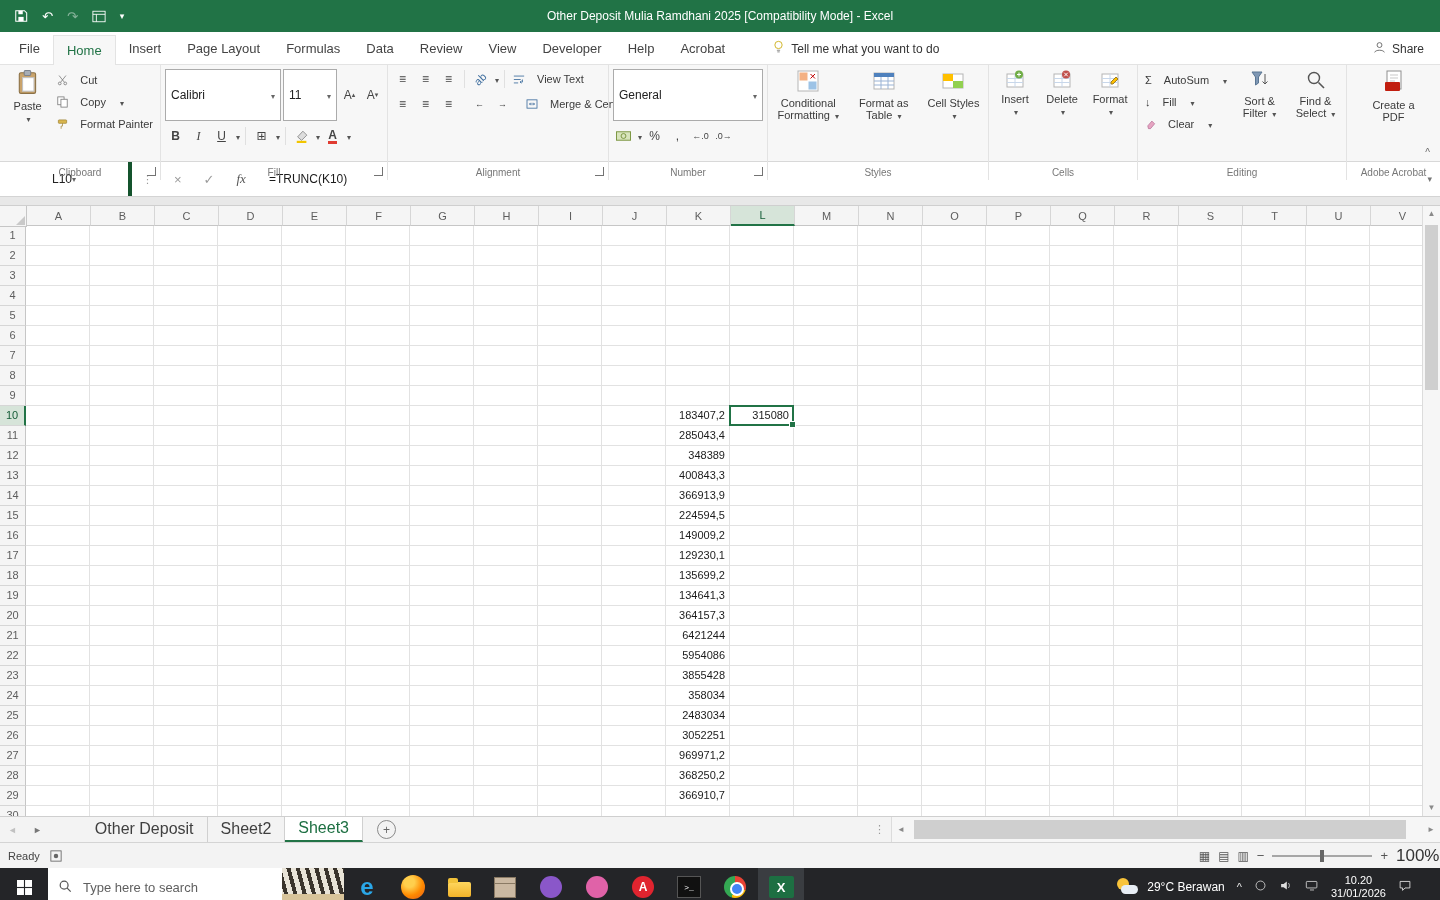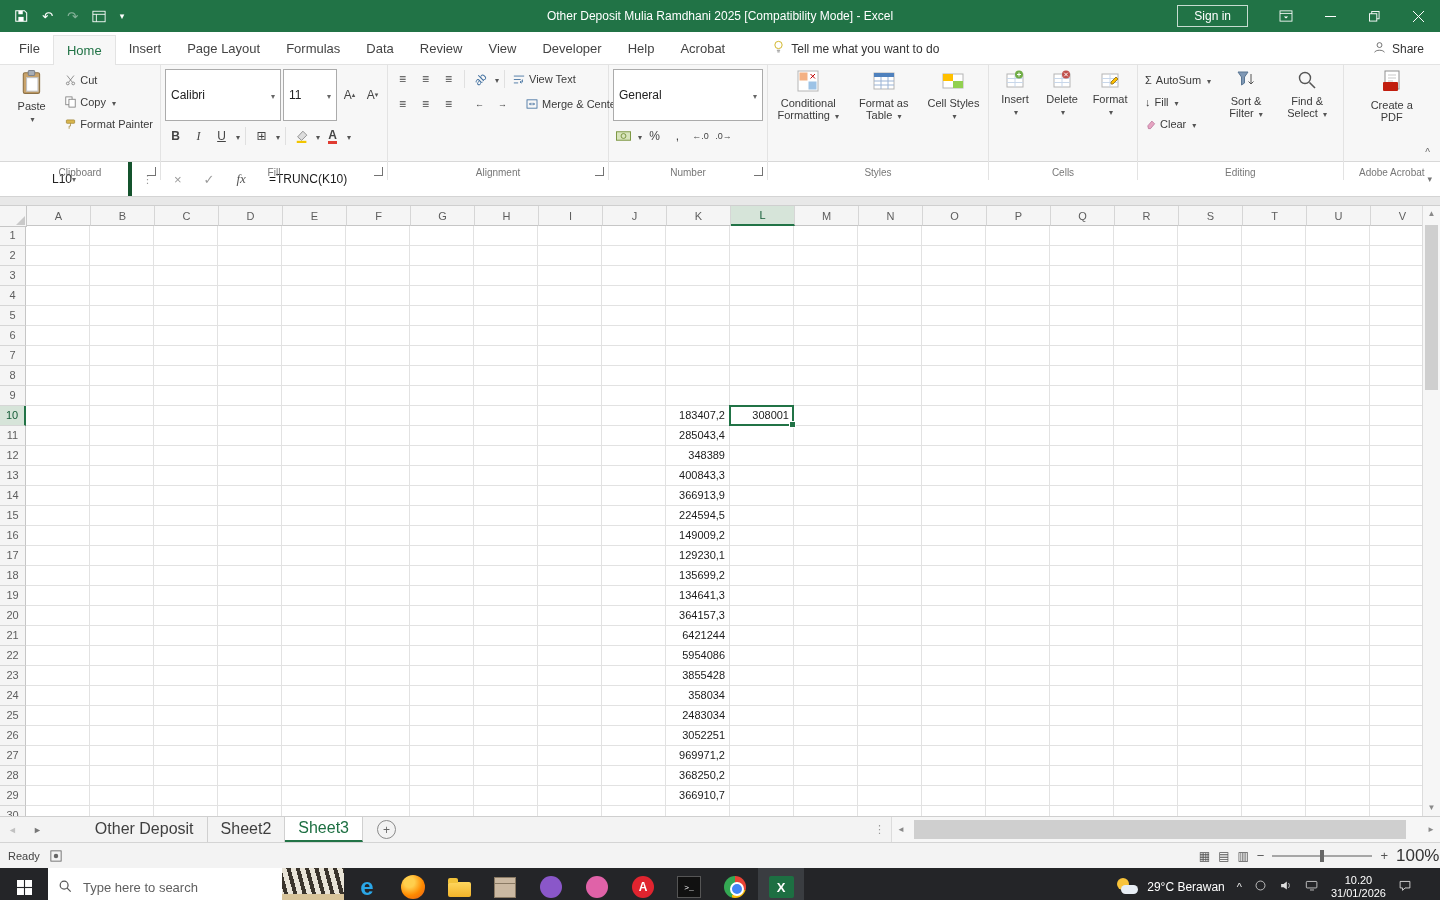--- a/index.html
+++ b/index.html
@@ -28,21 +28,21 @@
   
   #ribbon{height:96px;background:#f7f7f7;border-bottom:1px solid #d8d8d8;display:flex;position:relative}
   .grp{position:relative;height:100%;border-right:1px solid #e3e3e3;padding:4px 4px 15px 4px;display:flex}
   .gb{display:flex;gap:3px;width:100%}
   .gbcol{flex-direction:column;gap:5px}
   .frow{display:flex;align-items:center;gap:2px}
   .bigbtn{display:flex;flex-direction:column;align-items:center;padding:1px 3px;font-size:11px;line-height:12px;text-align:center;color:#3b3b3b;width:58px}
   .bigbtn.wide{width:70px}
   .blbl{margin-top:3px}
   .scol{display:flex;flex-direction:column;gap:4px;padding-top:2px}
-  .sbtn{display:flex;align-items:center;gap:4px;font-size:11px;color:#3b3b3b;height:18px;padding:0 3px;white-space:nowrap}
+  .sbtn{display:flex;align-items:center;gap:12px;font-size:11px;color:#3b3b3b;height:18px;padding:0 3px;white-space:nowrap}
   .sic{display:inline-flex;align-items:center}
   .tbt{display:inline-flex;align-items:center;justify-content:center;min-width:17px;height:20px;font-size:12px;color:#444;padding:0 2px}
   .tbt.tiny{font-size:9px}
   .bold{font-weight:bold}
   .ital{font-style:italic;font-family:"Liberation Serif",serif}
   .und{text-decoration:underline}
   .fca{border-bottom:3px solid #e03c31;line-height:12px;font-weight:bold}
   .fgrow::after{content:"▴";font-size:7px;vertical-align:super;color:#555}
   .fshrink::after{content:"▾";font-size:7px;vertical-align:super;color:#555}
   .rot{display:inline-block;transform:rotate(-45deg);font-size:11px;color:#3f6e9e}
@@ -160,46 +160,20 @@
     <span class="qbtn dim">↷</span>
     <span class="qbtn">
         <svg width="14" height="13" viewBox="0 0 16 14">
           <rect x="1" y="1" width="14" height="12" fill="none" stroke="#fff"></rect>
           <path d="M1 4.5h14M5 4.5V13" stroke="#fff"></path>
         </svg>
       </span>
     <span class="qbtn smallcaret">▾</span>
   </div>
   <div id="wintitle">Other Deposit Mulia Ramdhani 2025  [Compatibility Mode]  -  Excel</div>
-  <div class="tbright">
-    <span class="signin">Sign in</span>
-    <span class="winbtn">
-        <svg width="14" height="12" viewBox="0 0 16 14">
-          <rect x="1" y="1" width="14" height="12" fill="none" stroke="#fff"></rect>
-          <path d="M1 4h14" stroke="#fff"></path>
-          <path d="M8 10l-2.5-2.5h5z" fill="#fff"></path>
-        </svg>
-      </span>
-    <span class="winbtn">
-        <svg width="11" height="11" viewBox="0 0 11 11">
-          <path d="M0 5.5h11" stroke="#fff"></path>
-        </svg>
-      </span>
-    <span class="winbtn">
-        <svg width="11" height="11" viewBox="0 0 12 12">
-          <rect x="3" y="0.5" width="8" height="8" fill="none" stroke="#fff"></rect>
-          <rect x="0.5" y="3" width="8" height="8" fill="#217346" stroke="#fff"></rect>
-        </svg>
-      </span>
-    <span class="winbtn">
-        <svg width="11" height="11" viewBox="0 0 11 11">
-          <path d="M0 0l11 11M11 0L0 11" stroke="#fff"></path>
-        </svg>
-      </span>
-  </div>
 </div>
 
 <div id="tabrow">
   <div id="ribbon-tabs">
       <div class="rtab">File</div>
       <div class="rtab active">Home</div>
       <div class="rtab">Insert</div>
       <div class="rtab">Page Layout</div>
       <div class="rtab">Formulas</div>
       <div class="rtab">Data</div>
@@ -776,21 +750,21 @@
         <div class="cell"></div>
         <div class="cell"></div>
         <div class="cell"></div>
         <div class="cell"></div>
         <div class="cell"></div>
         <div class="cell"></div>
         <div class="cell"></div>
         <div class="cell"></div>
         <div class="cell"></div>
         <div class="cell num">183407,2</div>
-        <div class="cell num sel">308001</div>
+        <div class="cell num sel">315080</div>
         <div class="cell"></div>
         <div class="cell"></div>
         <div class="cell"></div>
         <div class="cell"></div>
         <div class="cell"></div>
         <div class="cell"></div>
         <div class="cell"></div>
         <div class="cell"></div>
         <div class="cell"></div>
         <div class="cell"></div>

